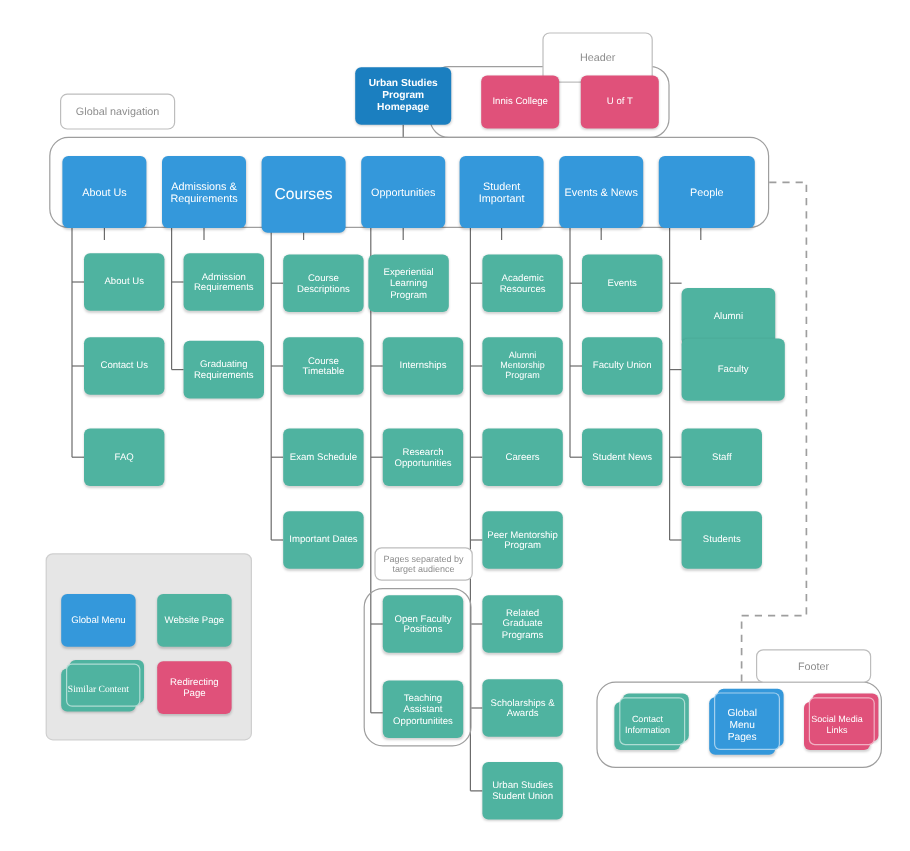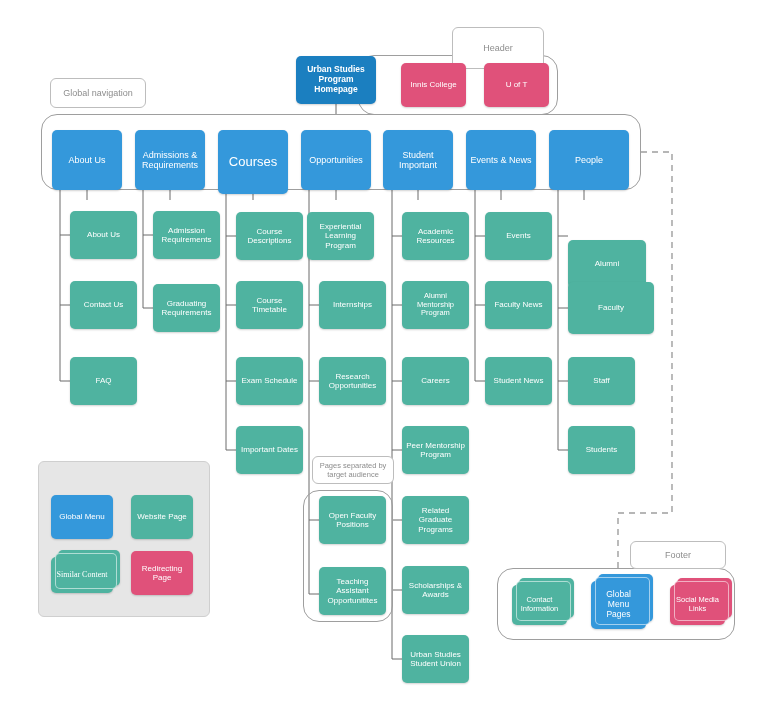--- a/index.html
+++ b/index.html
@@ -209,21 +209,21 @@
 
   <div class="node green" style="left:402px;top:212px;width:67px;height:48px;font-size:8px;">Academic Resources</div>
   <div class="node green" style="left:402px;top:281px;width:67px;height:48px;font-size:7.5px;">Alumni Mentorship Program</div>
   <div class="node green" style="left:402px;top:357px;width:67px;height:48px;font-size:8px;">Careers</div>
   <div class="node green" style="left:402px;top:426px;width:67px;height:48px;font-size:8px;">Peer Mentorship Program</div>
   <div class="node green" style="left:402px;top:496px;width:67px;height:48px;font-size:8px;">Related Graduate Programs</div>
   <div class="node green" style="left:402px;top:566px;width:67px;height:48px;font-size:8px;">Scholarships &amp; Awards</div>
   <div class="node green" style="left:402px;top:635px;width:67px;height:48px;font-size:8px;">Urban Studies Student Union</div>
 
   <div class="node green" style="left:485px;top:212px;width:67px;height:48px;font-size:8px;">Events</div>
-  <div class="node green" style="left:485px;top:281px;width:67px;height:48px;font-size:8px;">Faculty News</div>
+  <div class="node green" style="left:485px;top:281px;width:67px;height:48px;font-size:8px;">Faculty Union</div>
   <div class="node green" style="left:485px;top:357px;width:67px;height:48px;font-size:8px;">Student News</div>
 
   <div class="node green" style="left:568px;top:196px;width:78px;height:48px;font-size:8px;margin-top:44px;">Alumni</div>
   <div class="node green" style="left:568px;top:282px;width:86px;height:52px;font-size:8px;">Faculty</div>
   <div class="node green" style="left:568px;top:357px;width:67px;height:48px;font-size:8px;">Staff</div>
   <div class="node green" style="left:568px;top:426px;width:67px;height:48px;font-size:8px;">Students</div>
 
   <div class="legend" style="left:38px;top:461px;width:172px;height:156px;"></div>
   <div class="legend-title" style="left:50px;top:468px;">LEGEND</div>
   <div class="node blue" style="left:51px;top:495px;width:62px;height:44px;font-size:8px;z-index:5;">Global Menu</div>

